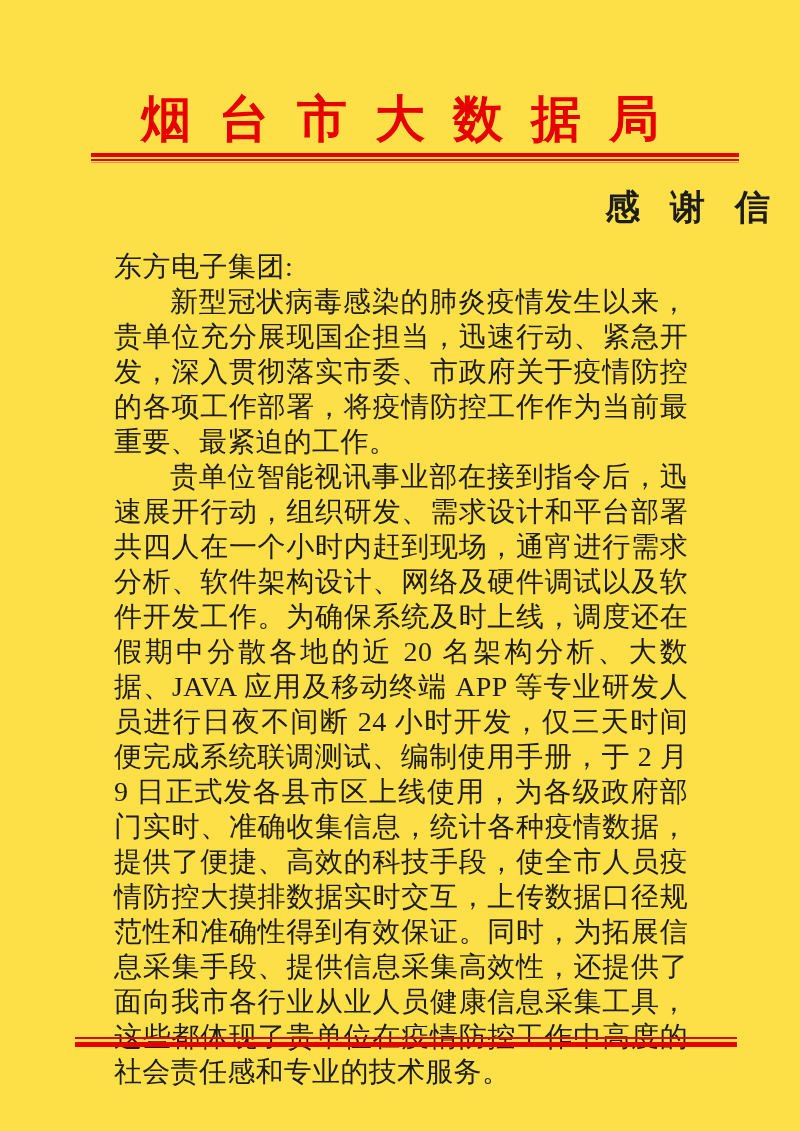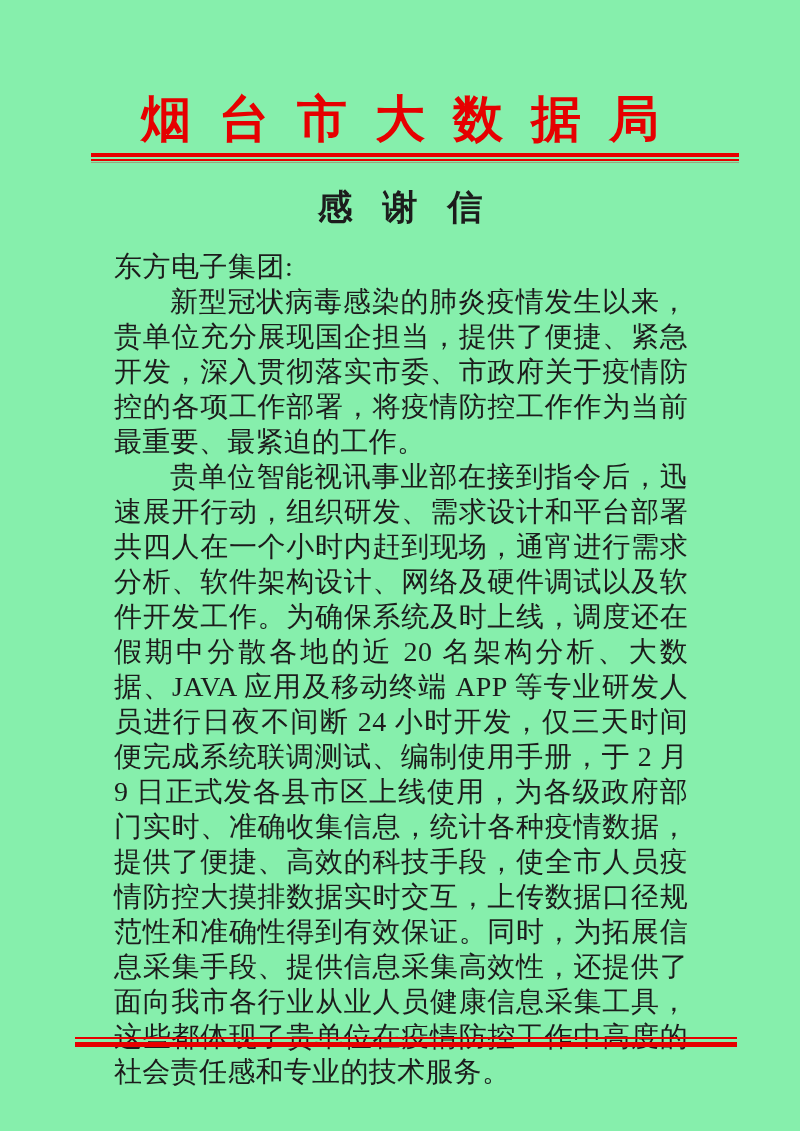--- a/index.html
+++ b/index.html
@@ -6,21 +6,21 @@
     --accent: #e60000;
     --ink: #1c1c1c;
   }
   * { margin: 0; padding: 0; box-sizing: border-box; }
   html, body { background: #ffffff; }
   .page {
     position: relative;
     width: 800px;
     height: 1131px;
     margin: 0 auto;
-    background: #86efac;
+    background: #fde047;
     overflow: hidden;
     font-family: "Liberation Serif", "DejaVu Serif", serif;
   }
   
   .masthead {
     position: absolute;
     top: 93px;
     left: 0;
     width: 100%;
     text-align: center;
@@ -42,21 +42,21 @@
   .rule-top .thick { height: 4px; background: var(--accent); }
   .rule-top .gap   { height: 2px; background: transparent; }
   .rule-top .thin  { height: 2px; background: var(--accent); }
   .rule-top .ghost { height: 1px; background: rgba(190, 70, 70, 0.45); margin-top: 1px; }
   
   .letter-title {
     position: absolute;
     top: 189px;
     left: 0;
     width: 100%;
-    text-align: center;
+    text-align: right;
     color: var(--ink);
     font-size: 35px;
     font-weight: bold;
     letter-spacing: 30px;
     text-indent: 30px; 
     line-height: 1.1;
     white-space: nowrap;
   }
   
   .letter-body {
@@ -100,21 +100,21 @@
     <div class="thick"></div>
     <div class="gap"></div>
     <div class="thin"></div>
     <div class="ghost"></div>
   </div>
 
   <div class="letter-title">感谢信</div>
 
   <div class="letter-body">
     <div class="salutation">东方电子集团:</div>
-    <p class="para">新型冠状病毒感染的肺炎疫情发生以来，贵单位充分展现国企担当，提供了便捷、紧急开发，深入贯彻落实市委、市政府关于疫情防控的各项工作部署，将疫情防控工作作为当前最重要、最紧迫的工作。</p>
+    <p class="para">新型冠状病毒感染的肺炎疫情发生以来，贵单位充分展现国企担当，迅速行动、紧急开发，深入贯彻落实市委、市政府关于疫情防控的各项工作部署，将疫情防控工作作为当前最重要、最紧迫的工作。</p>
     <p class="para">贵单位智能视讯事业部在接到指令后，迅速展开行动，组织研发、需求设计和平台部署共四人在一个小时内赶到现场，通宵进行需求分析、软件架构设计、网络及硬件调试以及软件开发工作。为确保系统及时上线，调度还在假期中分散各地的近 20 名架构分析、大数据、JAVA 应用及移动终端 APP 等专业研发人员进行日夜不间断 24 小时开发，仅三天时间便完成系统联调测试、编制使用手册，于 2 月 9 日正式发各县市区上线使用，为各级政府部门实时、准确收集信息，统计各种疫情数据，提供了便捷、高效的科技手段，使全市人员疫情防控大摸排数据实时交互，上传数据口径规范性和准确性得到有效保证。同时，为拓展信息采集手段、提供信息采集高效性，还提供了面向我市各行业从业人员健康信息采集工具，这些都体现了贵单位在疫情防控工作中高度的社会责任感和专业的技术服务。</p>
   </div>
 
   <div class="rule-bottom">
     <div class="thin"></div>
     <div class="gap"></div>
     <div class="thick"></div>
   </div>
 
 </div>

